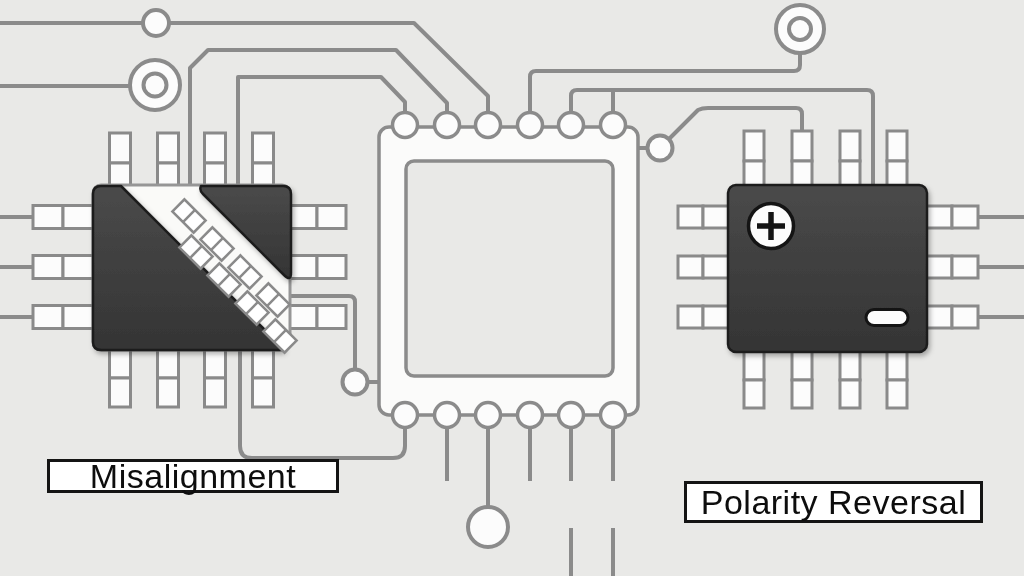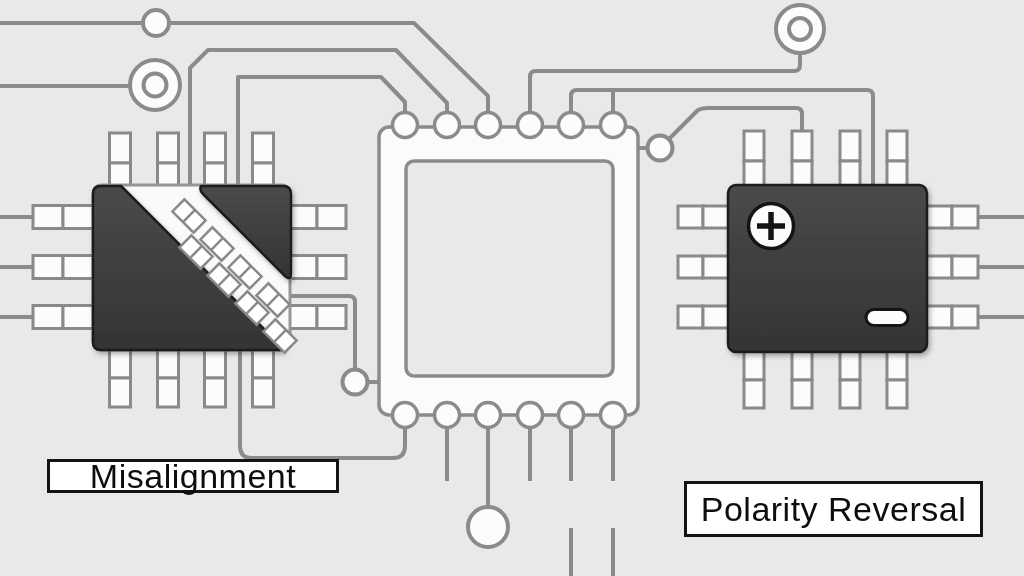--- a/index.html
+++ b/index.html
@@ -17,21 +17,21 @@
     background:#ffffff;
     border:3px solid #141414;
     box-sizing:border-box;
     font-size:34px;
     color:#0d0d0d;
     letter-spacing:0.5px;
     white-space:nowrap;
   }
   #label-misalignment{left:47px;top:459px;width:292px;height:34px;}
   #label-missing-parts{left:381px;top:481px;width:261px;height:47px;}
-  #label-polarity{left:684px;top:481px;width:299px;height:56px;}
+  #label-polarity{left:684px;top:481px;width:299px;height:42px;}
 </style>
 </head>
 <body>
 
 <div class="stage">
 <svg width="1024" height="576" viewBox="0 0 1024 576">
   <defs>
     <linearGradient id="chipGrad" x1="0" y1="0" x2="0" y2="1">
       <stop offset="0" stop-color="#4a4a4a"></stop>
       <stop offset="1" stop-color="#343434"></stop>

